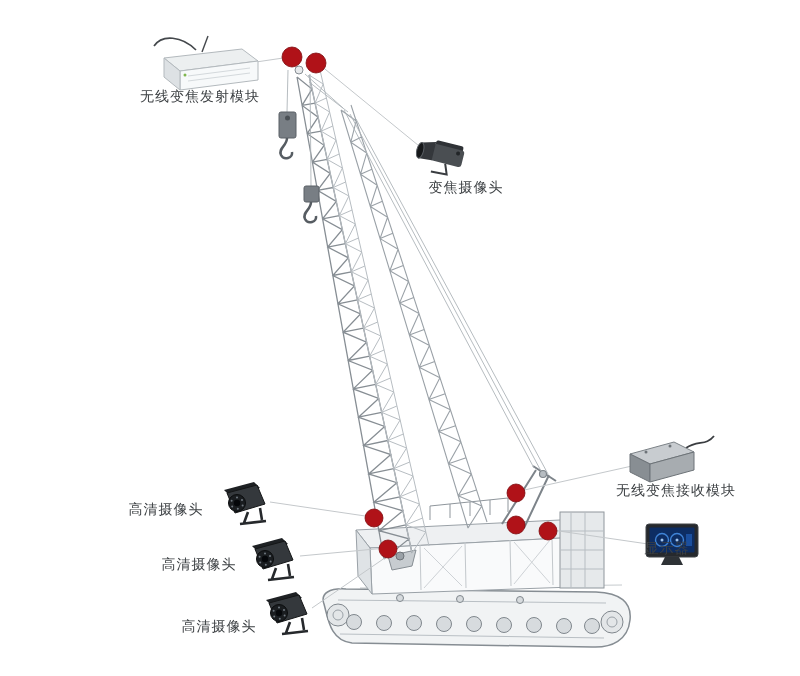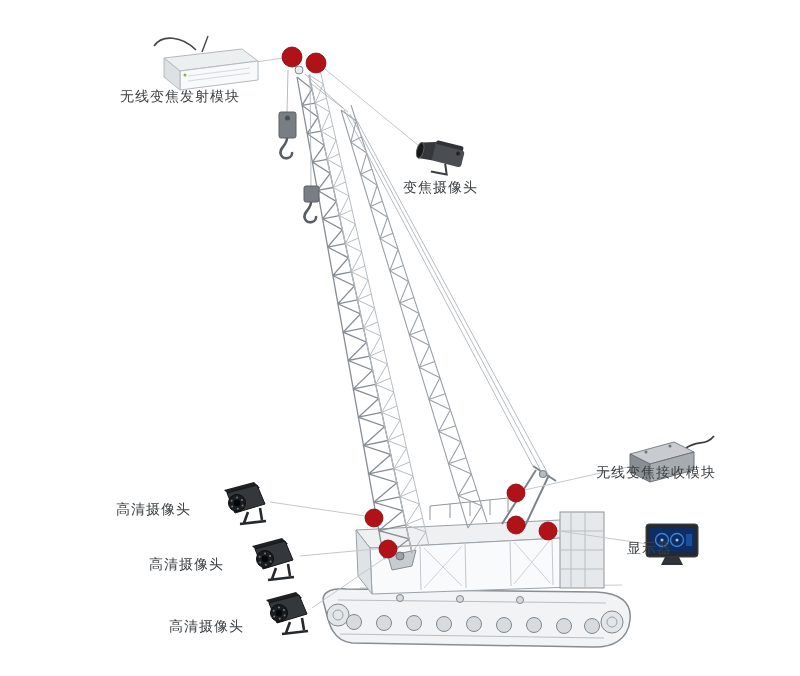--- a/index.html
+++ b/index.html
@@ -1,19 +1,19 @@
 <!DOCTYPE html>
 <html><head>
 <meta charset="utf-8">
 <style>
   html,body{margin:0;padding:0;background:#ffffff;}
   .stage{position:relative;width:800px;height:676px;background:#ffffff;overflow:hidden;
          font-family:"DejaVu Sans","Liberation Sans",sans-serif;}
   .scene{position:absolute;left:0;top:0;}
-  .label{position:absolute;font-size:14px;color:#3d4144;text-align:left;
+  .label{position:absolute;font-size:14px;color:#3d4144;text-align:center;
          white-space:nowrap;letter-spacing:1px;}
 </style>
 </head>
 <body>
 
 <div class="stage">
 
   <svg class="scene" width="800" height="676" viewBox="0 0 800 676">
 
     <defs>
@@ -176,19 +176,19 @@
     </g>
     <g transform="translate(252,536)">
       <use href="#hdcam"></use>
     </g>
     <g transform="translate(266,590)">
       <use href="#hdcam"></use>
     </g>
   </svg>
 
   <div class="label" style="left:120px;top:88px;width:160px">无线变焦发射模块</div>
-  <div class="label" style="left:403px;top:179px;width:100px">变焦摄像头</div>
-  <div class="label" style="left:596px;top:464px;width:160px">无线变焦接收模块</div>
+  <div class="label" style="left:416px;top:179px;width:100px">变焦摄像头</div>
+  <div class="label" style="left:596px;top:482px;width:160px">无线变焦接收模块</div>
   <div class="label" style="left:627px;top:540px;width:80px">显示器</div>
   <div class="label" style="left:116px;top:501px;width:100px">高清摄像头</div>
   <div class="label" style="left:149px;top:556px;width:100px">高清摄像头</div>
   <div class="label" style="left:169px;top:618px;width:100px">高清摄像头</div>
 </div>
 
 </body></html>

